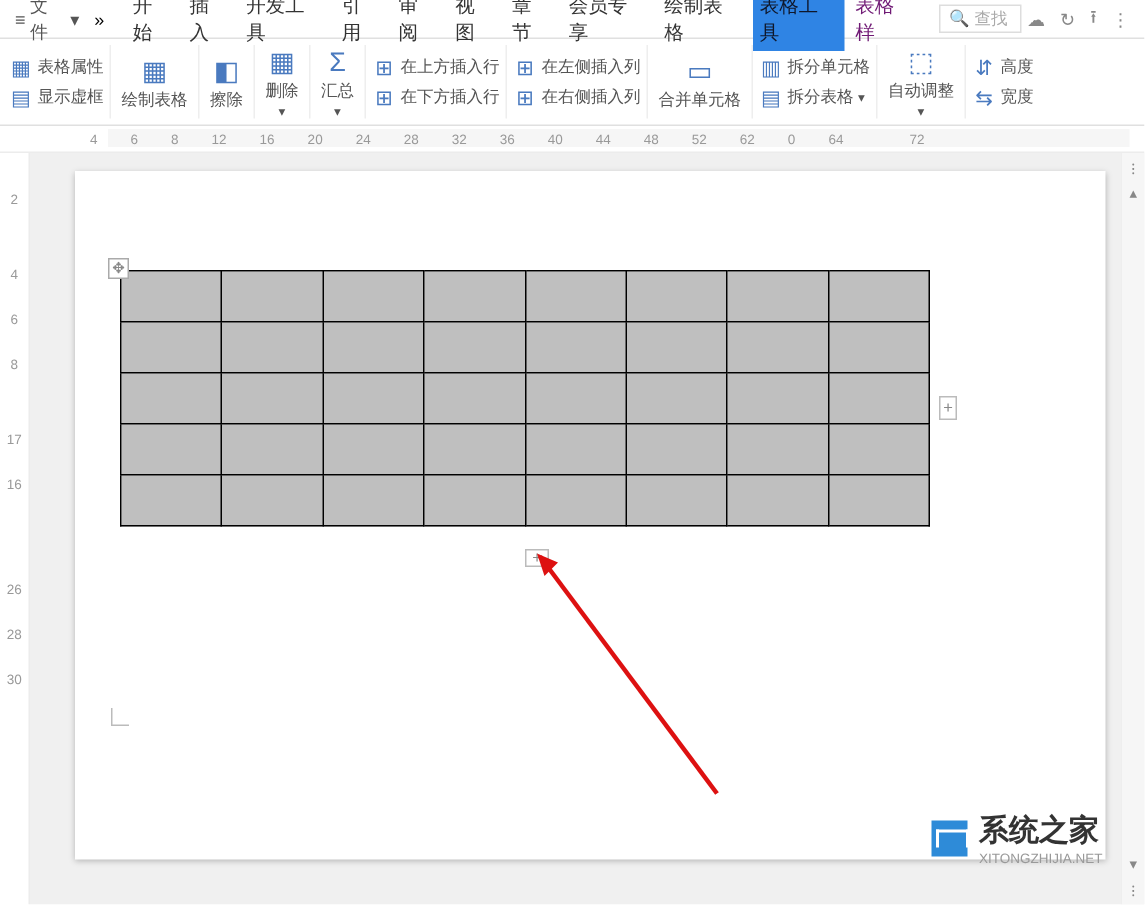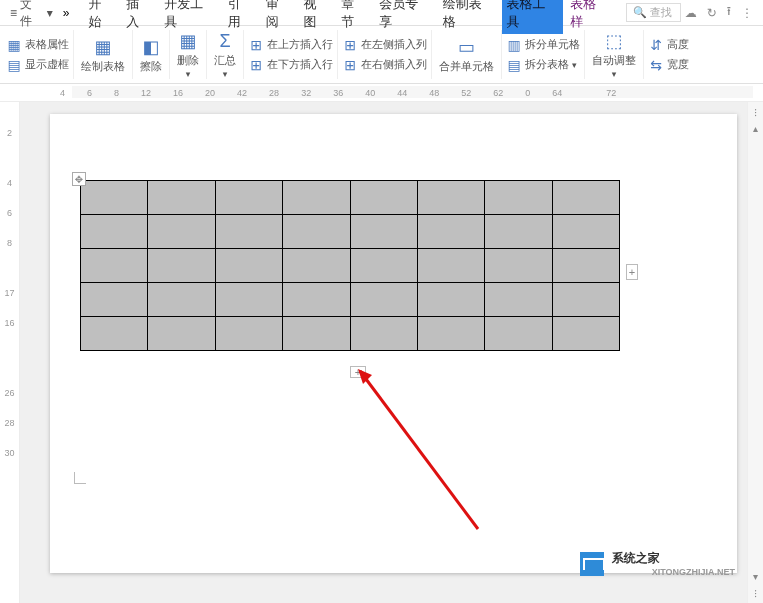--- a/index.html
+++ b/index.html
@@ -183,21 +183,21 @@
   }
   .watermark .logo {
     width: 24px; height: 24px;
     background: #2e8bd8;
     position: relative;
   }
   .watermark .logo::after {
     content:""; position:absolute; left:3px; top:6px;
     width:18px;height:10px;border:2px solid #fff;border-bottom:none;
   }
-  .watermark .sub { font-size:9px; color:#999; font-weight:700; display:block;margin-left:40px;}
+  .watermark .sub { font-size:9px; color:#999; font-weight:400; display:block;}
 </style>
 </head>
 <body>
 
 <div class="menubar">
   <div class="menu-btn">
     <span>≡</span>
     <span>文件</span>
     <span>▾</span>
   </div>
@@ -321,21 +321,21 @@
 </div>
 
 <div class="hruler">
   <div class="bar"></div>
   <span>4</span>
     <span>6</span>
     <span>8</span>
   <span>12</span>
     <span>16</span>
     <span>20</span>
-  <span>42</span>
+  <span>24</span>
     <span>28</span>
     <span>32</span>
   <span>36</span>
     <span>40</span>
     <span>44</span>
   <span>48</span>
     <span>52</span>
     <span>62</span>
   <span>0</span>
     <span>64</span>
@@ -433,18 +433,18 @@
       <span class="btn">⁝</span>
       <span class="btn">▴</span>
       <div style="flex:1"></div>
       <span class="btn">▾</span>
       <span class="btn">⁝</span>
     </div>
 
     <div class="watermark">
       <div class="logo"></div>
       <div>
-        <div style="font-size:12px">系统之家</div>
+        <div style="font-size:20px">系统之家</div>
         <span class="sub">XITONGZHIJIA.NET</span>
       </div>
     </div>
   </div>
 </div>
 
 </body></html>

